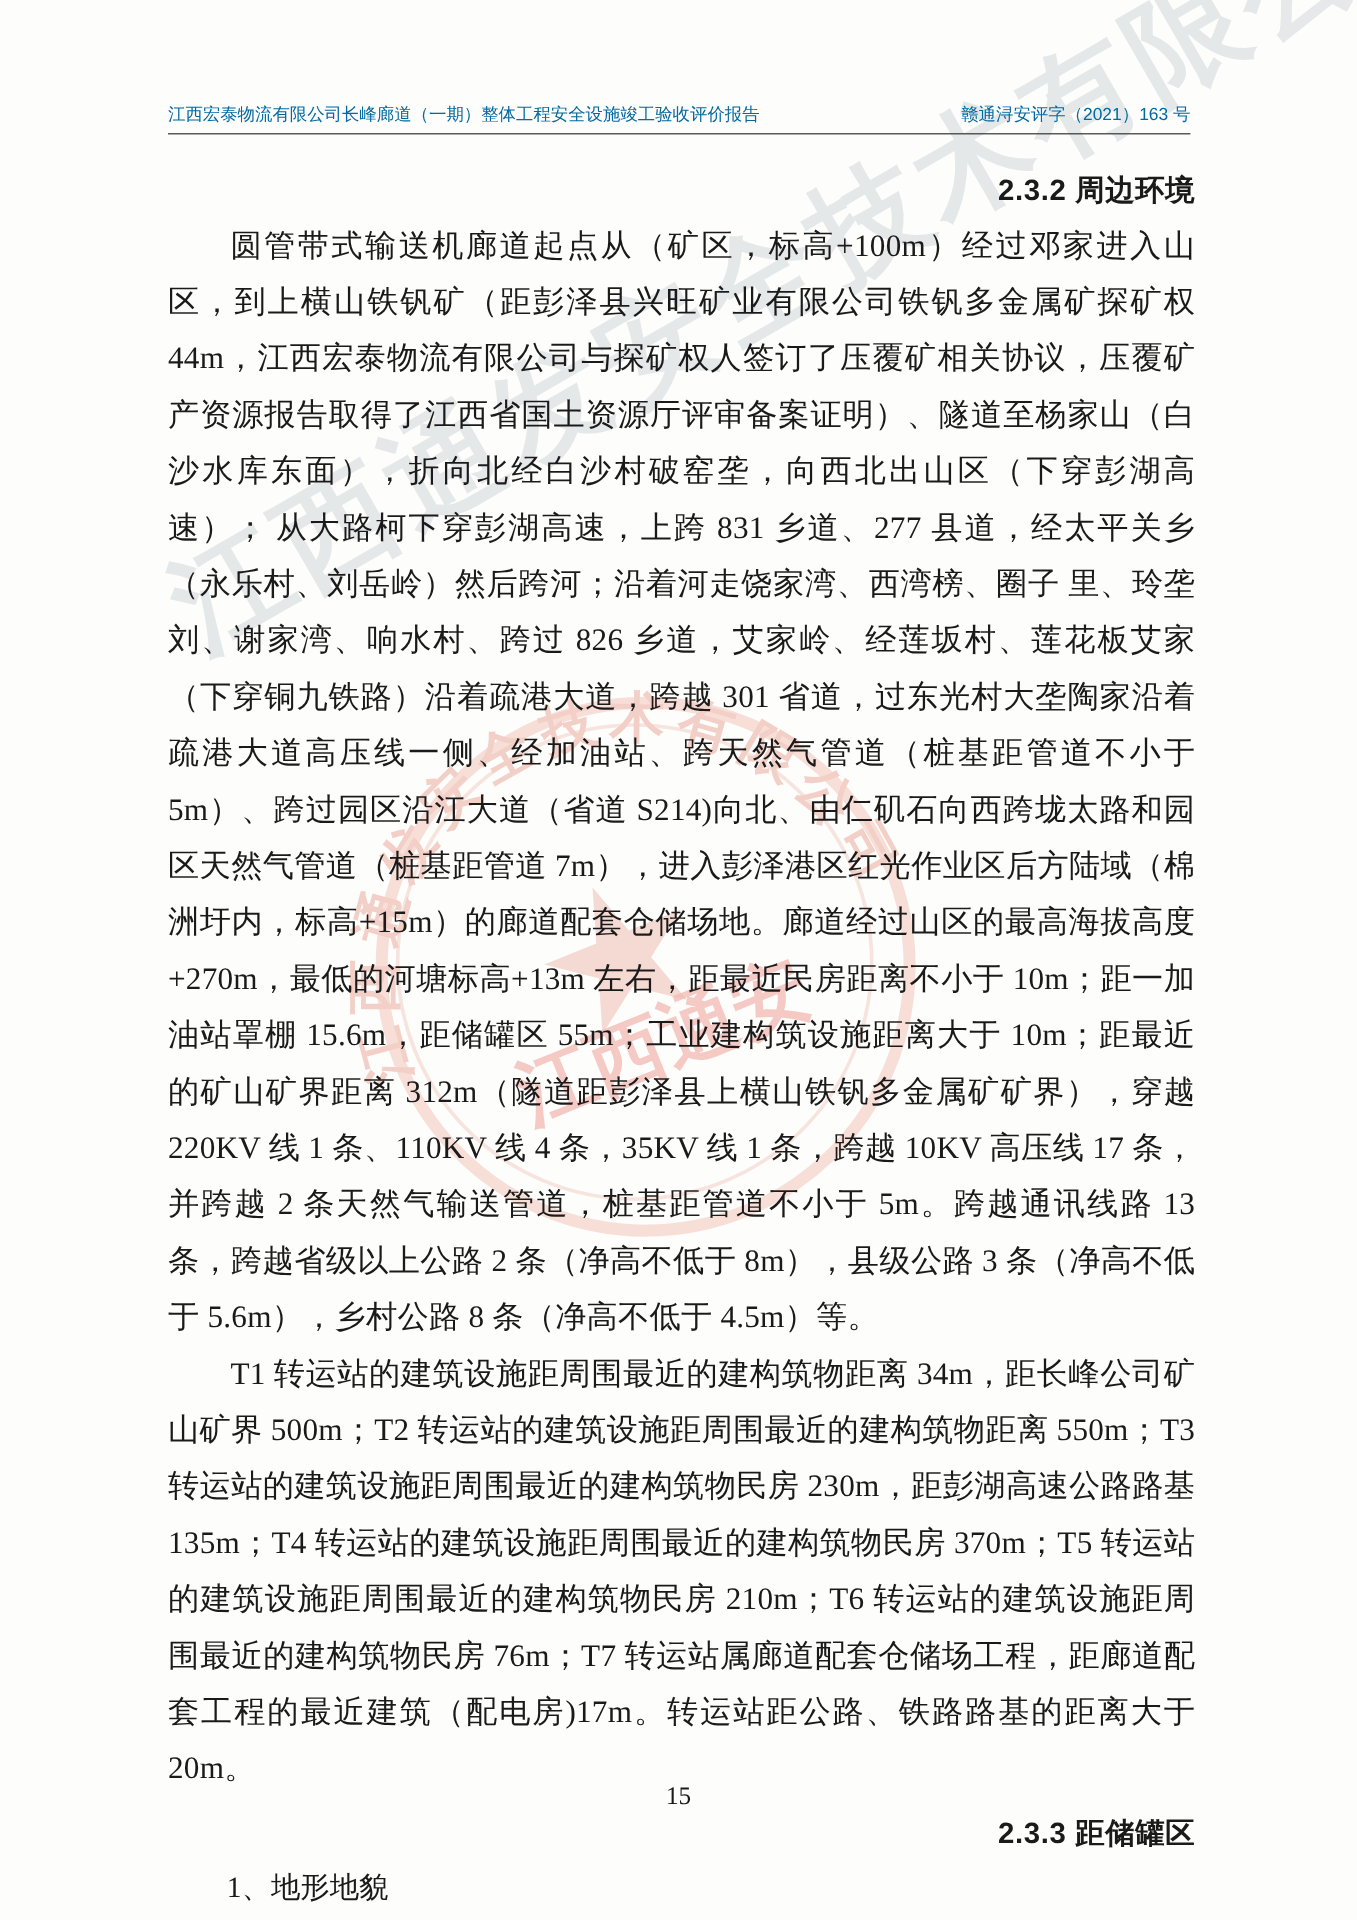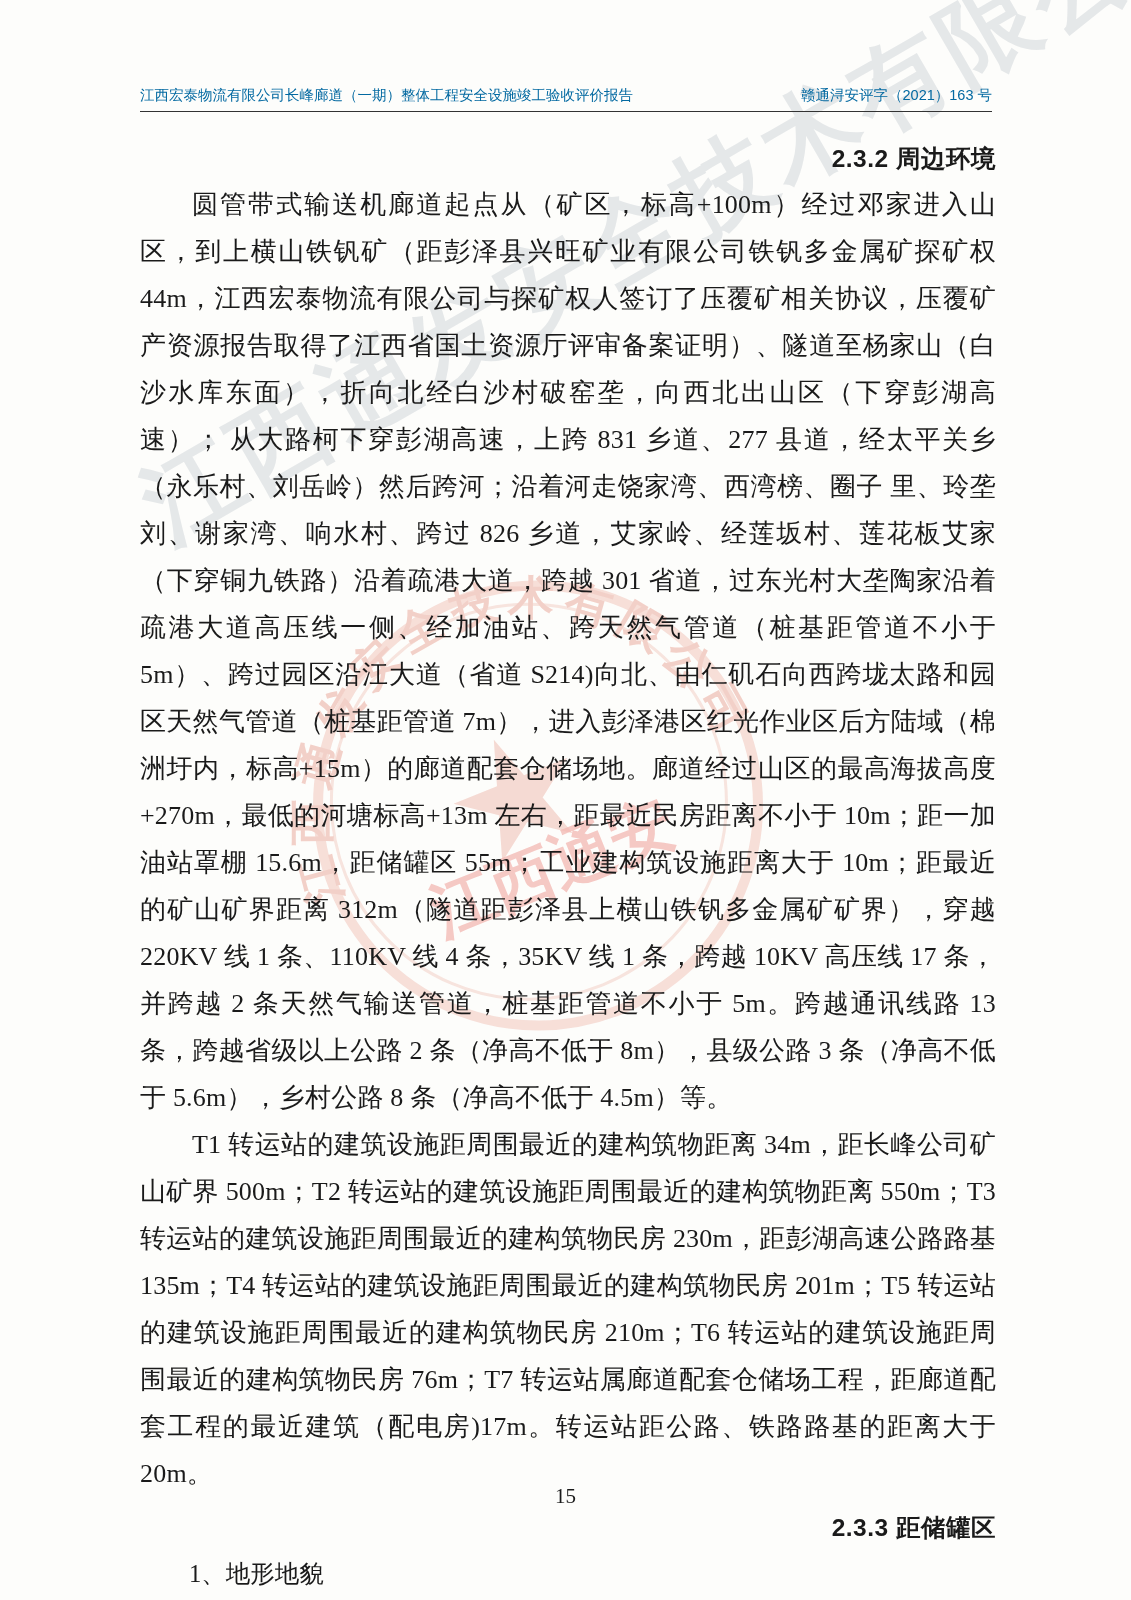--- a/index.html
+++ b/index.html
@@ -210,21 +210,21 @@
     </div>
     <div class="header-rule"></div>
   </div>
 
   <div class="content">
 
     <h2 class="section">2.3.2 周边环境</h2>
 
     <p class="para">圆管带式输送机廊道起点从（矿区，标高+100m）经过邓家进入山区，到上横山铁钒矿（距彭泽县兴旺矿业有限公司铁钒多金属矿探矿权 44m，江西宏泰物流有限公司与探矿权人签订了压覆矿相关协议，压覆矿产资源报告取得了江西省国土资源厅评审备案证明）、隧道至杨家山（白沙水库东面），折向北经白沙村破窑垄，向西北出山区（下穿彭湖高速）； 从大路柯下穿彭湖高速，上跨 831 乡道、277 县道，经太平关乡（永乐村、刘岳岭）然后跨河；沿着河走饶家湾、西湾榜、圈子 里、玲垄刘、谢家湾、响水村、跨过 826 乡道，艾家岭、经莲坂村、莲花板艾家（下穿铜九铁路）沿着疏港大道，跨越 301 省道，过东光村大垄陶家沿着疏港大道高压线一侧、经加油站、跨天然气管道（桩基距管道不小于 5m）、跨过园区沿江大道（省道 S214)向北、由仁矶石向西跨垅太路和园区天然气管道（桩基距管道 7m），进入彭泽港区红光作业区后方陆域（棉洲圩内，标高+15m）的廊道配套仓储场地。廊道经过山区的最高海拔高度+270m，最低的河塘标高+13m 左右，距最近民房距离不小于 10m；距一加油站罩棚 15.6m，距储罐区 55m；工业建构筑设施距离大于 10m；距最近的矿山矿界距离 312m（隧道距彭泽县上横山铁钒多金属矿矿界），穿越220KV 线 1 条、110KV 线 4 条，35KV 线 1 条，跨越 10KV 高压线 17 条，并跨越 2 条天然气输送管道，桩基距管道不小于 5m。跨越通讯线路 13 条，跨越省级以上公路 2 条（净高不低于 8m），县级公路 3 条（净高不低于 5.6m），乡村公路 8 条（净高不低于 4.5m）等。</p>
 
-    <p class="para">T1 转运站的建筑设施距周围最近的建构筑物距离 34m，距长峰公司矿山矿界 500m；T2 转运站的建筑设施距周围最近的建构筑物距离 550m；T3 转运站的建筑设施距周围最近的建构筑物民房 230m，距彭湖高速公路路基 135m；T4 转运站的建筑设施距周围最近的建构筑物民房 201m；T5 转运站的建筑设施距周围最近的建构筑物民房 210m；T6 转运站的建筑设施距周围最近的建构筑物民房 76m；T7 转运站属廊道配套仓储场工程，距廊道配套工程的最近建筑（配电房)17m。转运站距公路、铁路路基的距离大于 20m。</p>
+    <p class="para">T1 转运站的建筑设施距周围最近的建构筑物距离 34m，距长峰公司矿山矿界 500m；T2 转运站的建筑设施距周围最近的建构筑物距离 550m；T3 转运站的建筑设施距周围最近的建构筑物民房 230m，距彭湖高速公路路基 135m；T4 转运站的建筑设施距周围最近的建构筑物民房 370m；T5 转运站的建筑设施距周围最近的建构筑物民房 210m；T6 转运站的建筑设施距周围最近的建构筑物民房 76m；T7 转运站属廊道配套仓储场工程，距廊道配套工程的最近建筑（配电房)17m。转运站距公路、铁路路基的距离大于 20m。</p>
 
     <h2 class="section">2.3.3 距储罐区</h2>
 
     <p class="plain">1、地形地貌</p>
 
   </div>
 
   <div class="pagenum">15</div>
 
 </div>

